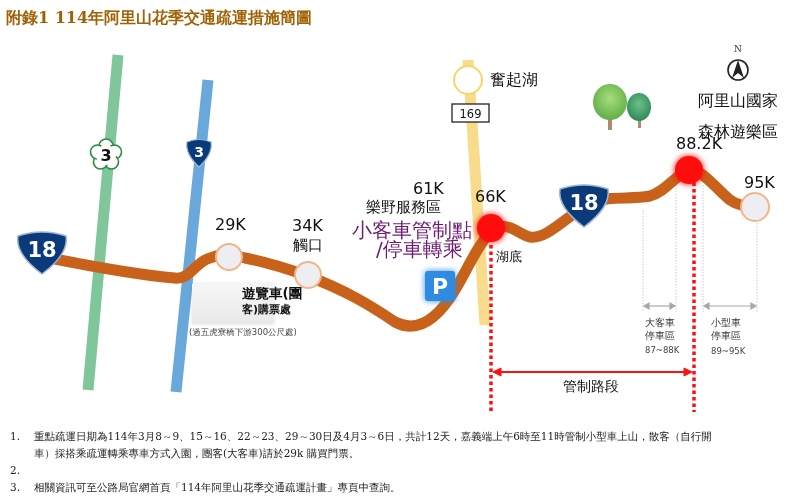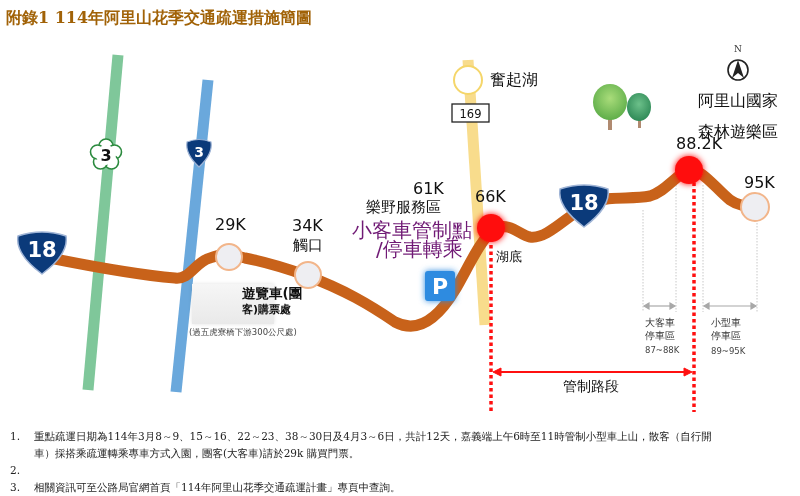--- a/index.html
+++ b/index.html
@@ -166,21 +166,21 @@
 <div class="lbl tiny" style="left:645px; top:346px;">87~88K</div>
 <div class="lbl small" style="left:711px; top:317px;">小型車</div>
 <div class="lbl small" style="left:711px; top:330px;">停車區</div>
 <div class="lbl tiny" style="left:711px; top:347px;">89~95K</div>
 
 <div class="lbl" style="left:563px; top:378px; font-size:14px;">管制路段</div>
 
 <div class="notes">
   <div class="note-row">
     <span class="note-num">1.</span>
-    <span>重點疏運日期為114年3月8～9、15～16、22～23、38～30日及4月3～6日，共計12天，嘉義端上午6時至11時管制小型車上山，散客（自行開</span>
+    <span>重點疏運日期為114年3月8～9、15～16、22～23、29～30日及4月3～6日，共計12天，嘉義端上午6時至11時管制小型車上山，散客（自行開</span>
   </div>
   <div class="note-cont">車）採搭乘疏運轉乘專車方式入園，團客(大客車)請於29k 購買門票。</div>
   <div class="note-row">
     <span class="note-num">2.</span>
   </div>
   <div class="note-row">
     <span class="note-num">3.</span>
     <span>相關資訊可至公路局官網首頁「114年阿里山花季交通疏運計畫」專頁中查詢。</span>
   </div>
 </div>

